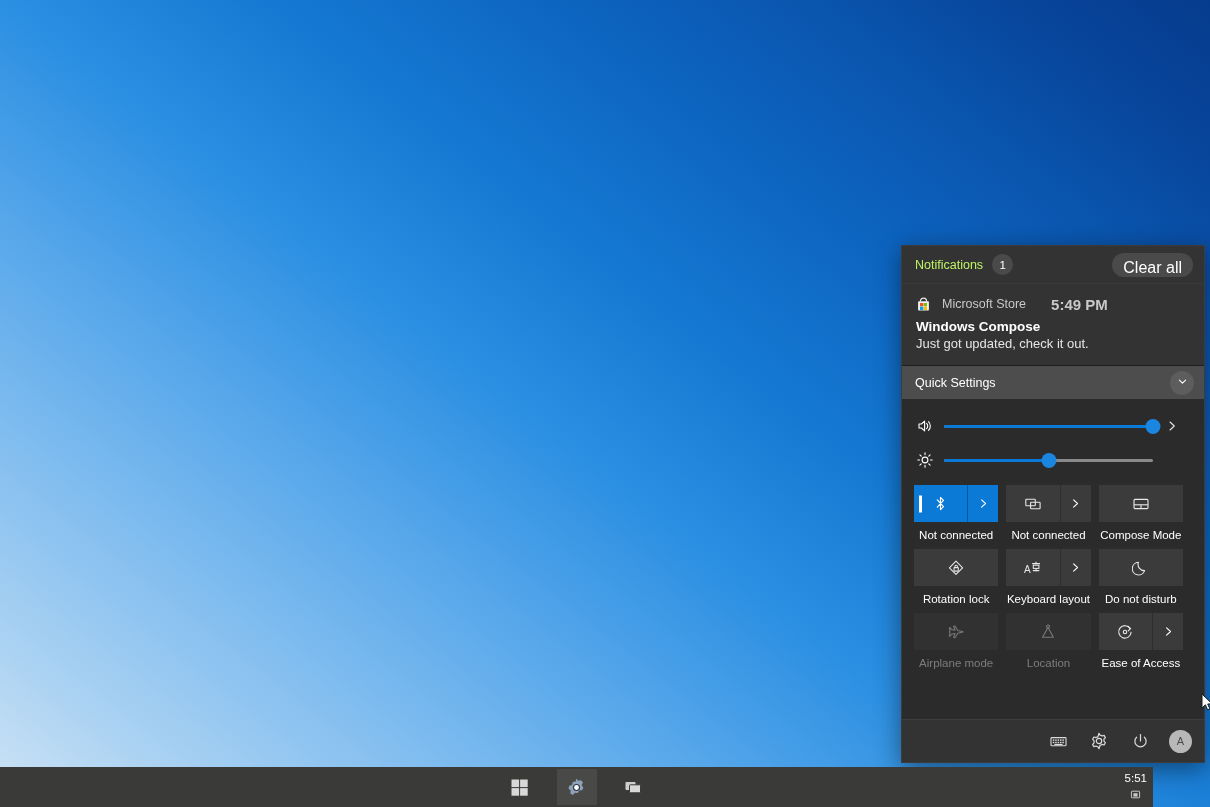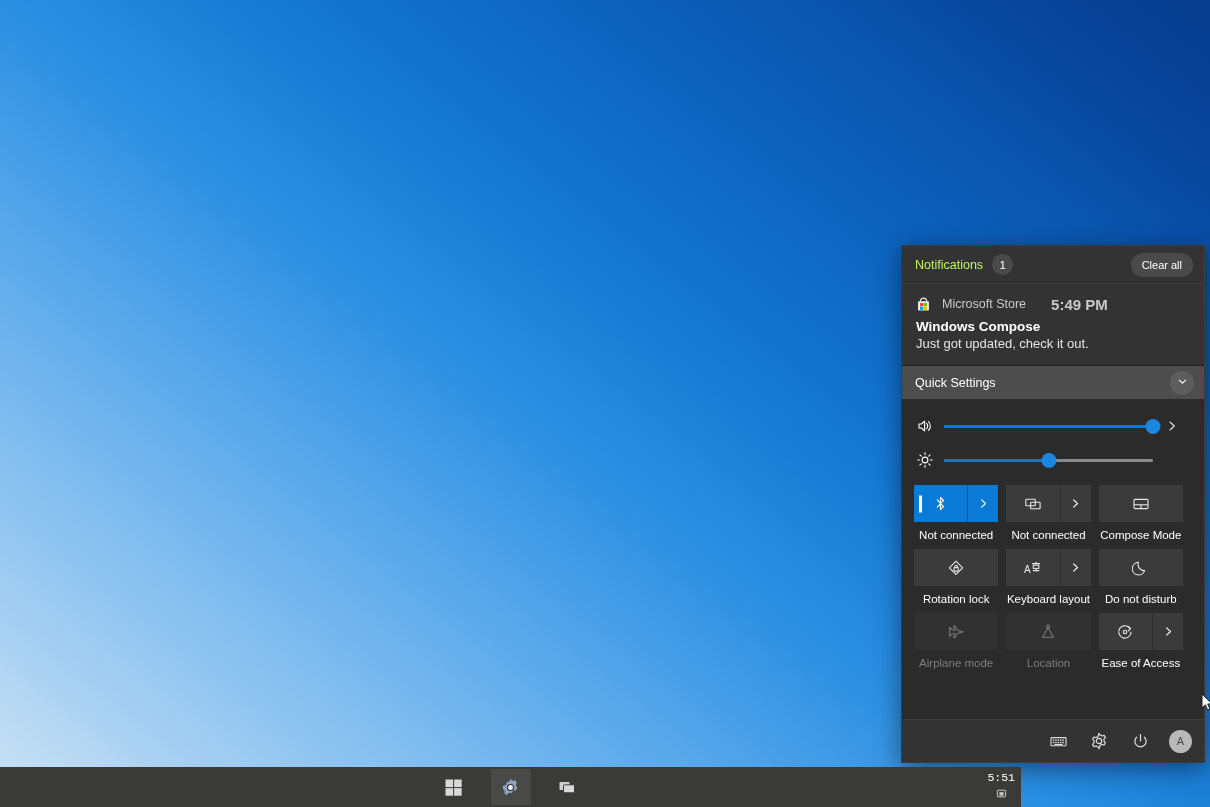--- a/index.html
+++ b/index.html
@@ -68,23 +68,23 @@
     align-items: center;
     justify-content: center;
   }
   .clear-all {
     margin-left: auto;
     height: 24px;
     padding: 0 11px;
     border-radius: 13px;
     background: #4a4a4a;
     color: #ffffff;
-    font-size: 11px;
-    display: flex;
-    align-items: center;
+    font-size: 16px;
+    display: flex;
+    align-items: flex-end;
     cursor: default;
   }
 
   .notif-card {
     background: #333333;
     padding: 11px 14px 14px 14px;
     border-bottom: 1px solid #1e1e1e;
   }
   .notif-app-row {
     display: flex;
@@ -289,26 +289,25 @@
     align-items: center;
     justify-content: center;
     cursor: default;
   }
 
   
   #taskbar {
     position: absolute;
     left: 0;
     bottom: 0;
-    width: 1021px;
+    width: 1153px;
     height: 40px;
     background: #3a3a38;
     display: flex;
     align-items: center;
-    font-family: Liberation Mono, monospace;
   }
   .taskbar-center {
     position: absolute;
     left: 50%;
     transform: translateX(-50%);
     display: flex;
     align-items: center;
     gap: 17px;
   }
   .tb-btn {

